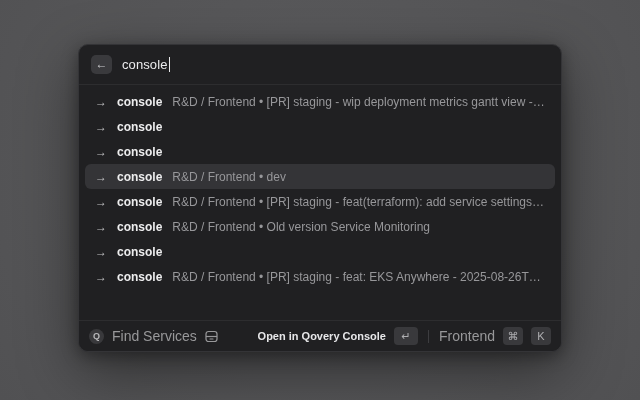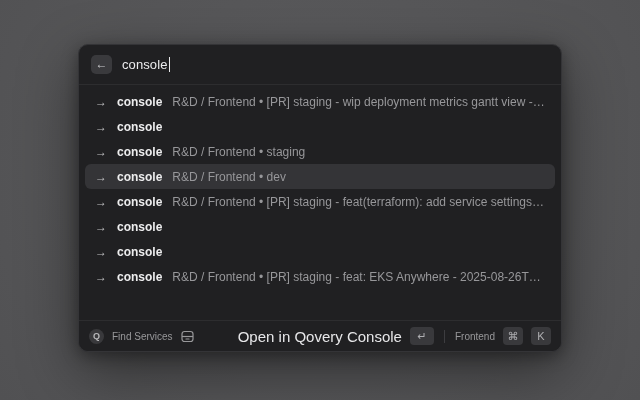--- a/index.html
+++ b/index.html
@@ -117,23 +117,23 @@
     width: 15px; height: 15px;
     border-radius: 50%;
     background: #39393c;
     color: #b9b9bb;
     font-size: 9px;
     font-weight: 700;
     display: flex;
     align-items: center;
     justify-content: center;
   }
-  .footer-label { color: #98989a; font-size: 10px; }
+  .footer-label { color: #98989a; font-size: 14px; }
   .svc-icon { display: flex; align-items: center; }
-  .primary-label { color: #e7e7e9; font-size: 15px; font-weight: 400; }
+  .primary-label { color: #e7e7e9; font-size: 11px; font-weight: 700; }
   .keycap {
     min-width: 20px; height: 18px;
     padding: 0 4px;
     background: #39393c;
     border: none;
     border-radius: 4px;
     color: #aeaeb1;
     font-size: 11px;
     font-family: "Liberation Sans", sans-serif;
     display: flex;
@@ -170,38 +170,38 @@
       </div>
 
       <div class="row">
         <span class="arrow">→</span>
         <span class="rname">console</span>
       </div>
 
       <div class="row">
         <span class="arrow">→</span>
         <span class="rname">console</span>
-        <span class="rdesc">R&amp;D / Frontend • staging</span>
       </div>
 
       <div class="row selected">
         <span class="arrow">→</span>
         <span class="rname">console</span>
         <span class="rdesc">R&amp;D / Frontend • dev</span>
       </div>
 
       <div class="row">
         <span class="arrow">→</span>
         <span class="rname">console</span>
         <span class="rdesc">R&amp;D / Frontend • [PR] staging - feat(terraform): add service settings - 2025-08-04T14:21:07Z</span>
       </div>
 
       <div class="row">
         <span class="arrow">→</span>
         <span class="rname">console</span>
+        <span class="rdesc">R&amp;D / Frontend • Old version Service Monitoring</span>
       </div>
 
       <div class="row">
         <span class="arrow">→</span>
         <span class="rname">console</span>
       </div>
 
       <div class="row">
         <span class="arrow">→</span>
         <span class="rname">console</span>

